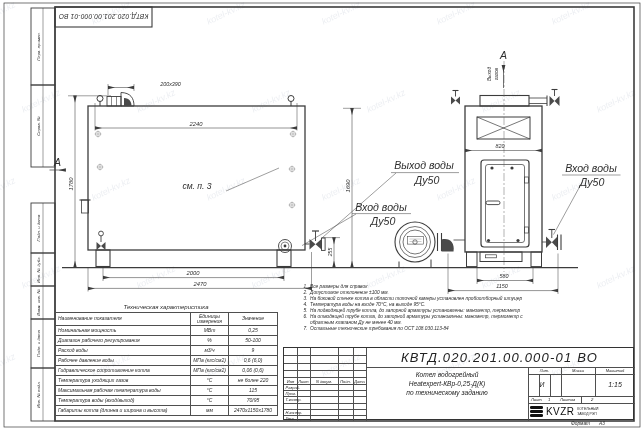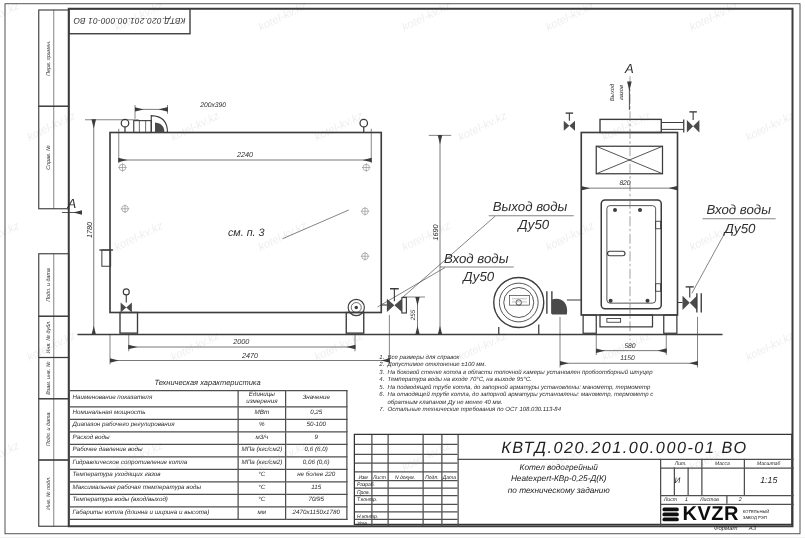--- a/index.html
+++ b/index.html
@@ -42,21 +42,21 @@
   .vl{position:absolute;width:0.9px;background:#4f4f4f}
   .hl{position:absolute;height:0.9px;background:#4f4f4f;left:0}
   .tl{position:absolute;font-size:4px;white-space:nowrap}
   .cellc{text-align:center}
   .doc{position:absolute;left:82px;top:0;width:267px;height:19px;display:flex;align-items:center;
        justify-content:center;font-size:13px;letter-spacing:1.2px;white-space:nowrap}
   .nm3{position:absolute;left:82px;top:22px;width:162px;text-align:center;font-size:6.6px;line-height:1.38}
   .logo{position:absolute;left:246px;top:56px;width:103px;height:15px;display:flex;align-items:center;gap:3px;font-style:normal}
   .bars{display:flex;flex-direction:column;gap:1.4px}
   .bars i{display:block;width:13px;height:2.6px;background:#101010;border-radius:1.3px}
-  .kv{font-size:16px;font-weight:bold;letter-spacing:.4px;color:#0d0d0d}
+  .kv{font-size:10px;font-weight:normal;letter-spacing:.4px;color:#0d0d0d}
   .comp{font-size:3.4px;line-height:1.2;color:#222;font-style:normal}
   .fmt{position:absolute;left:571px;top:421px;z-index:2;font-size:4.8px;font-style:italic;color:#2b2b2b}
   .fmt .v{margin-left:9px}
 </style>
 </head>
 <body>
 
 <div class="sheet">
 
   <div class="wm">

